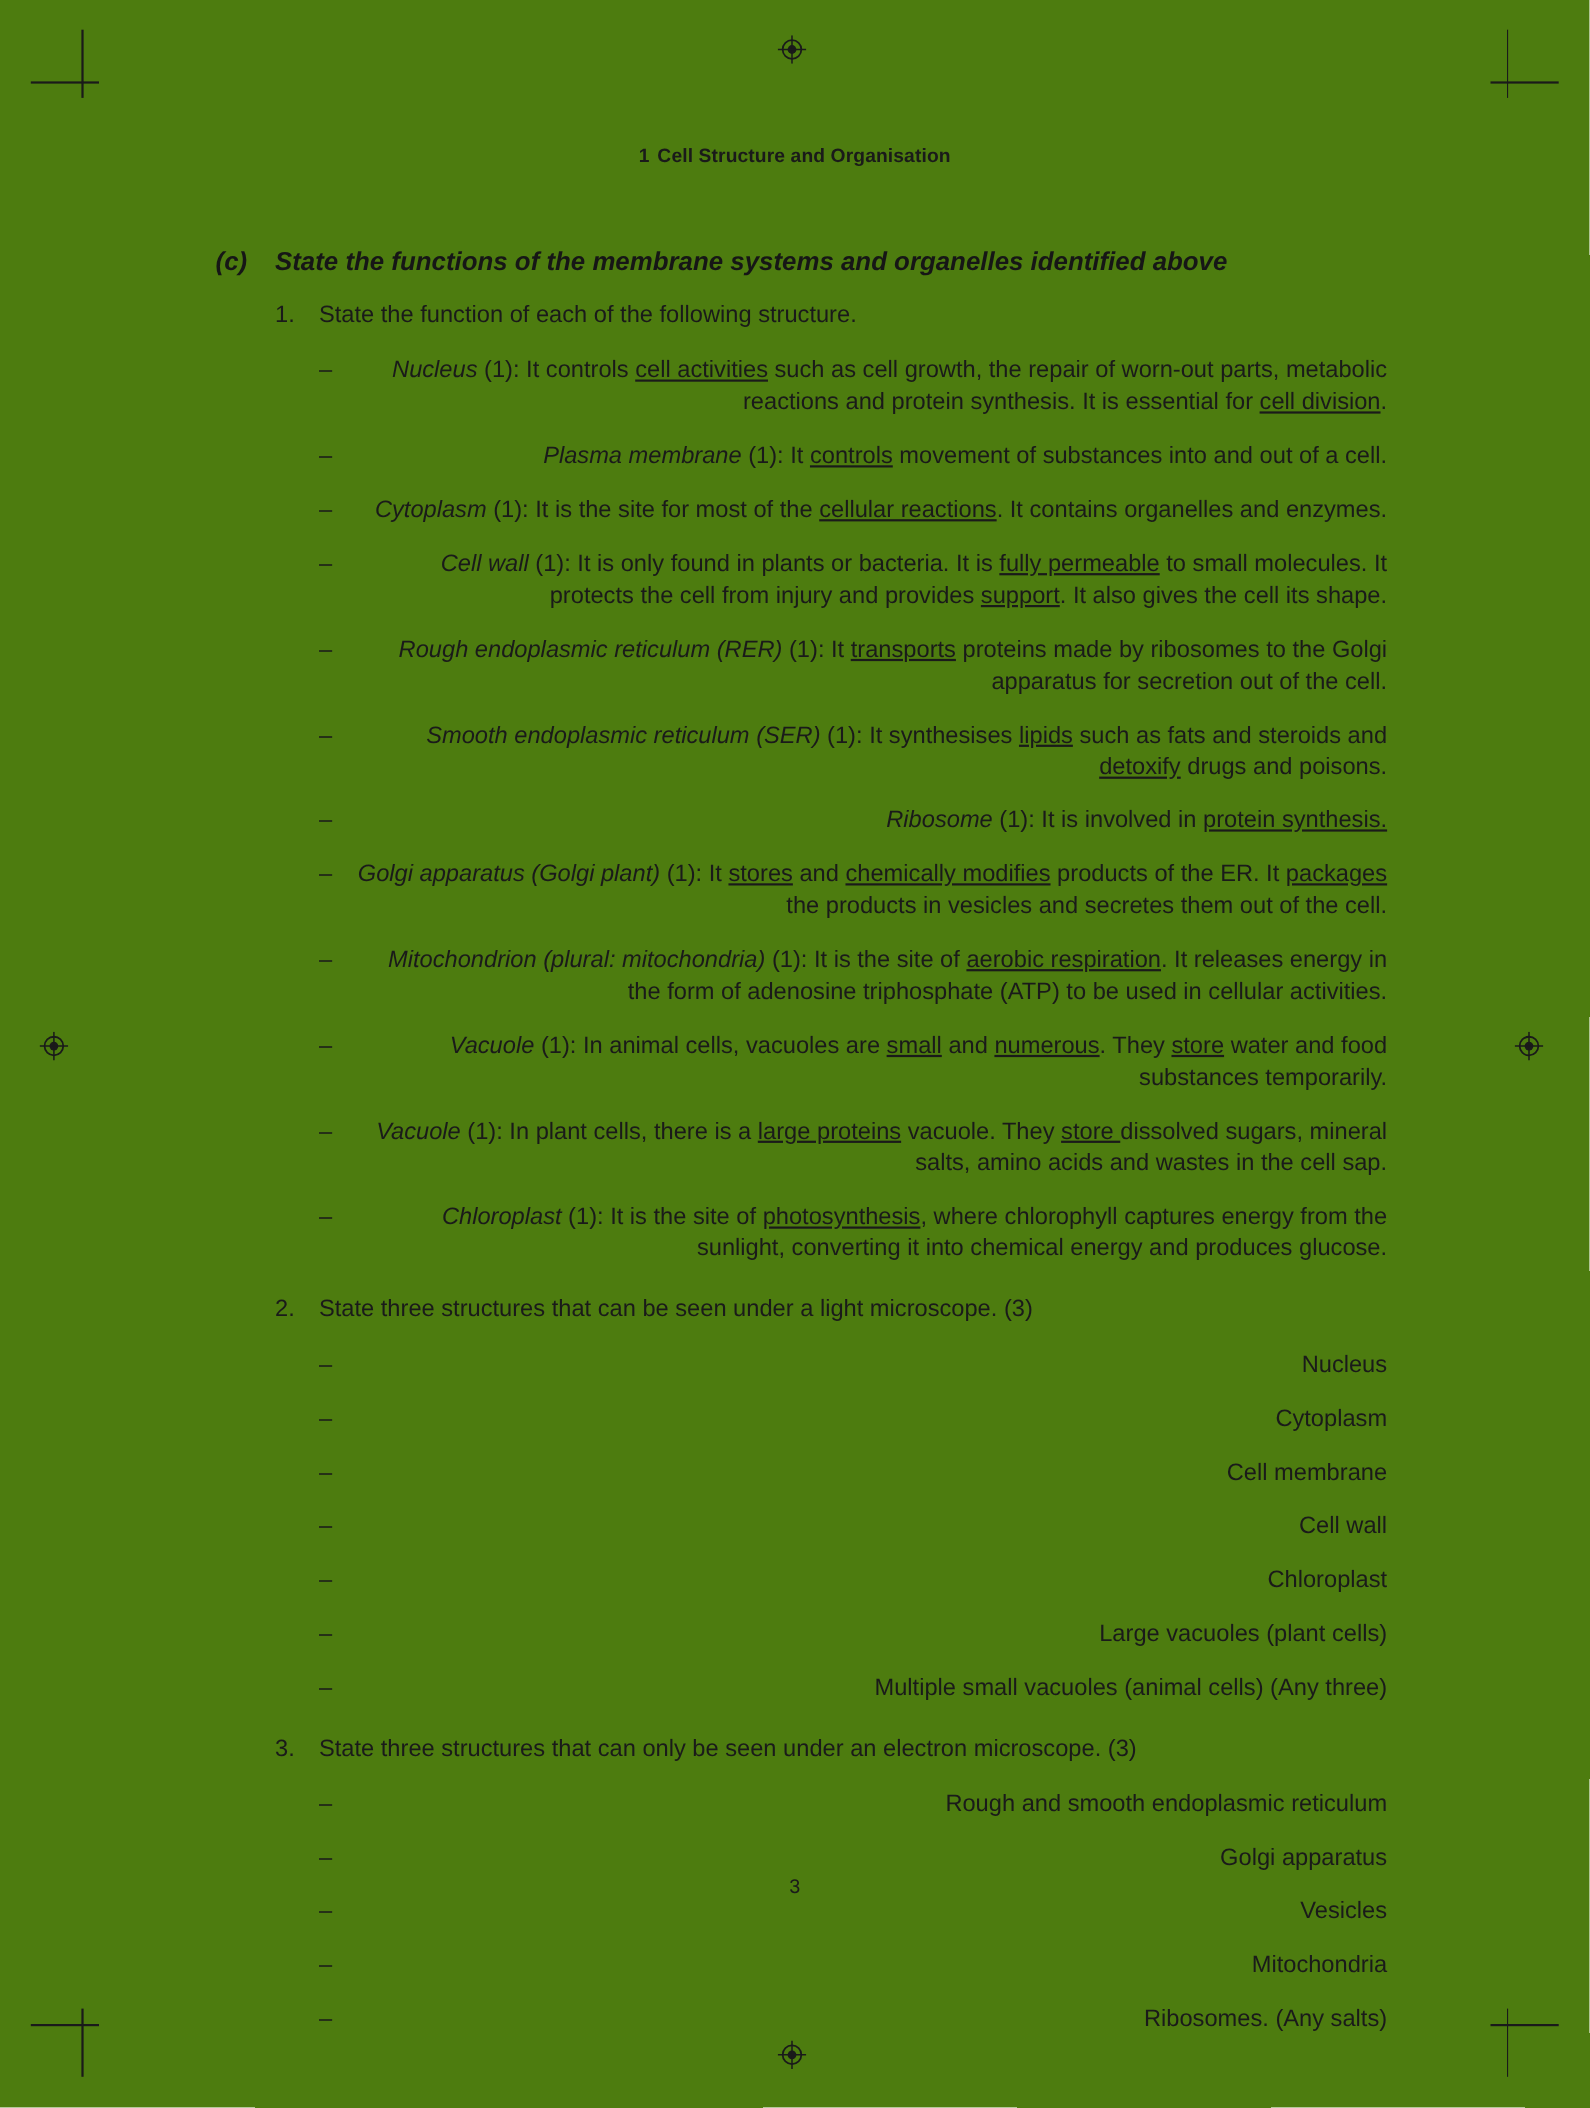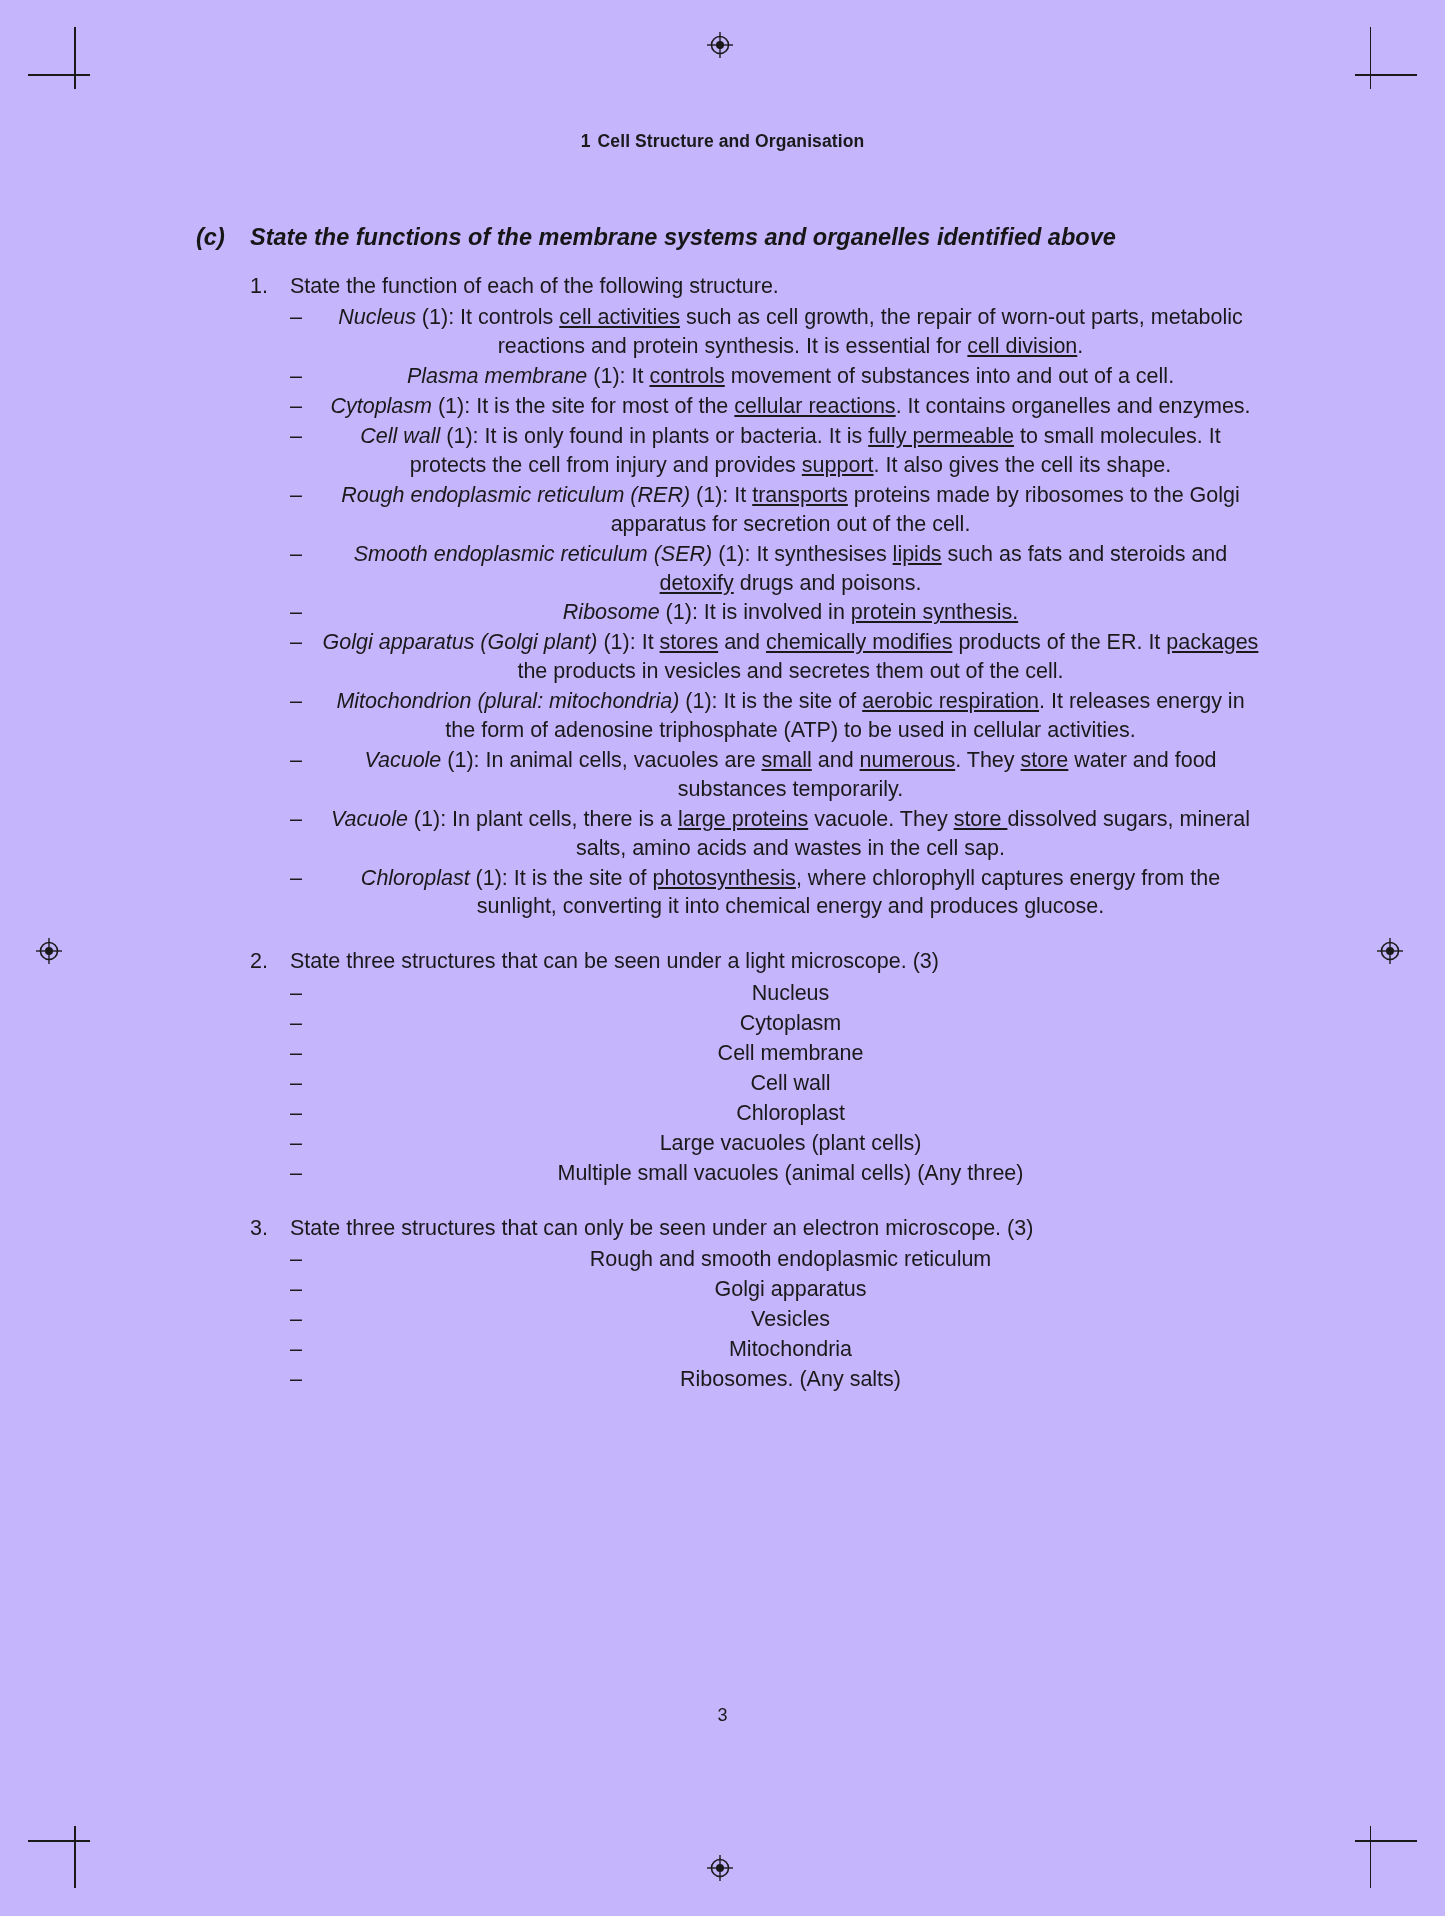--- a/index.html
+++ b/index.html
@@ -4,21 +4,21 @@
 <style>
   html, body {
     margin: 0;
     padding: 0;
     background: #ffffff;
   }
   .page {
     position: relative;
     width: 1445px;
     height: 1916px;
-    background: #c4b5fd;
+    background: #4d7c0f;
     font-family: "Liberation Sans", sans-serif;
     color: #1a1a1a;
     overflow: hidden;
   }
 
   
   .crop {
     position: absolute;
     background: #1a1a1a;
   }
@@ -95,21 +95,22 @@
     line-height: 1.345;
     color: #1a1a1a;
     margin-bottom: 1px;
   }
   .bullet .dash {
     width: 30px;
     flex: none;
   }
   .bullet .btext {
     flex: 1;
-    text-align: center;
+    text-align: right;
+    margin-top: 19px;
   }
 
   .gap-q { height: 25px; }
 
   i.org { font-style: italic; }
   u.key { text-decoration: underline; text-underline-offset: 2px; }
 
   
   .page-number {
     position: absolute;

